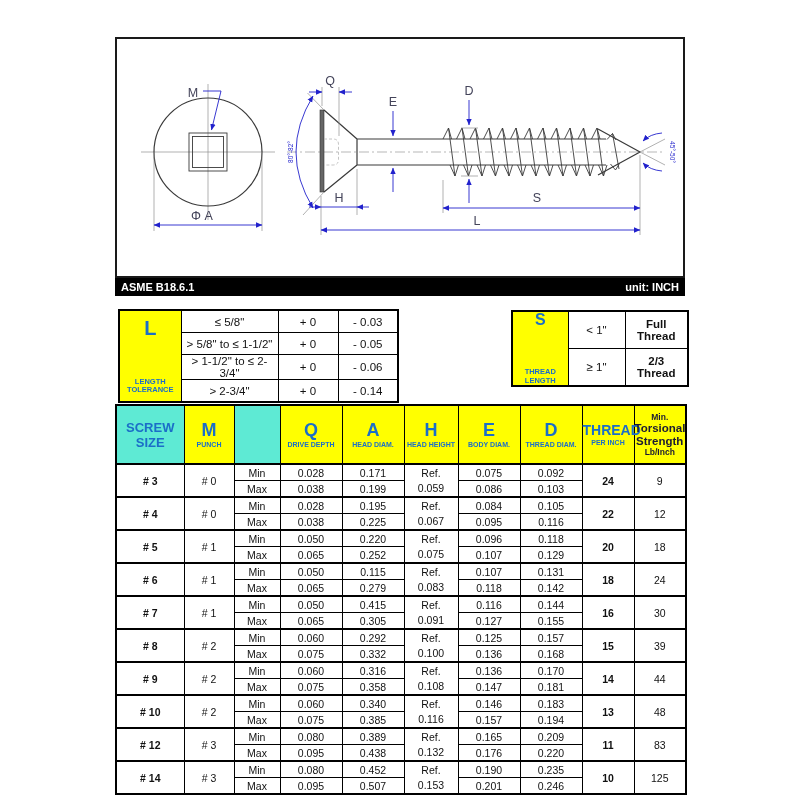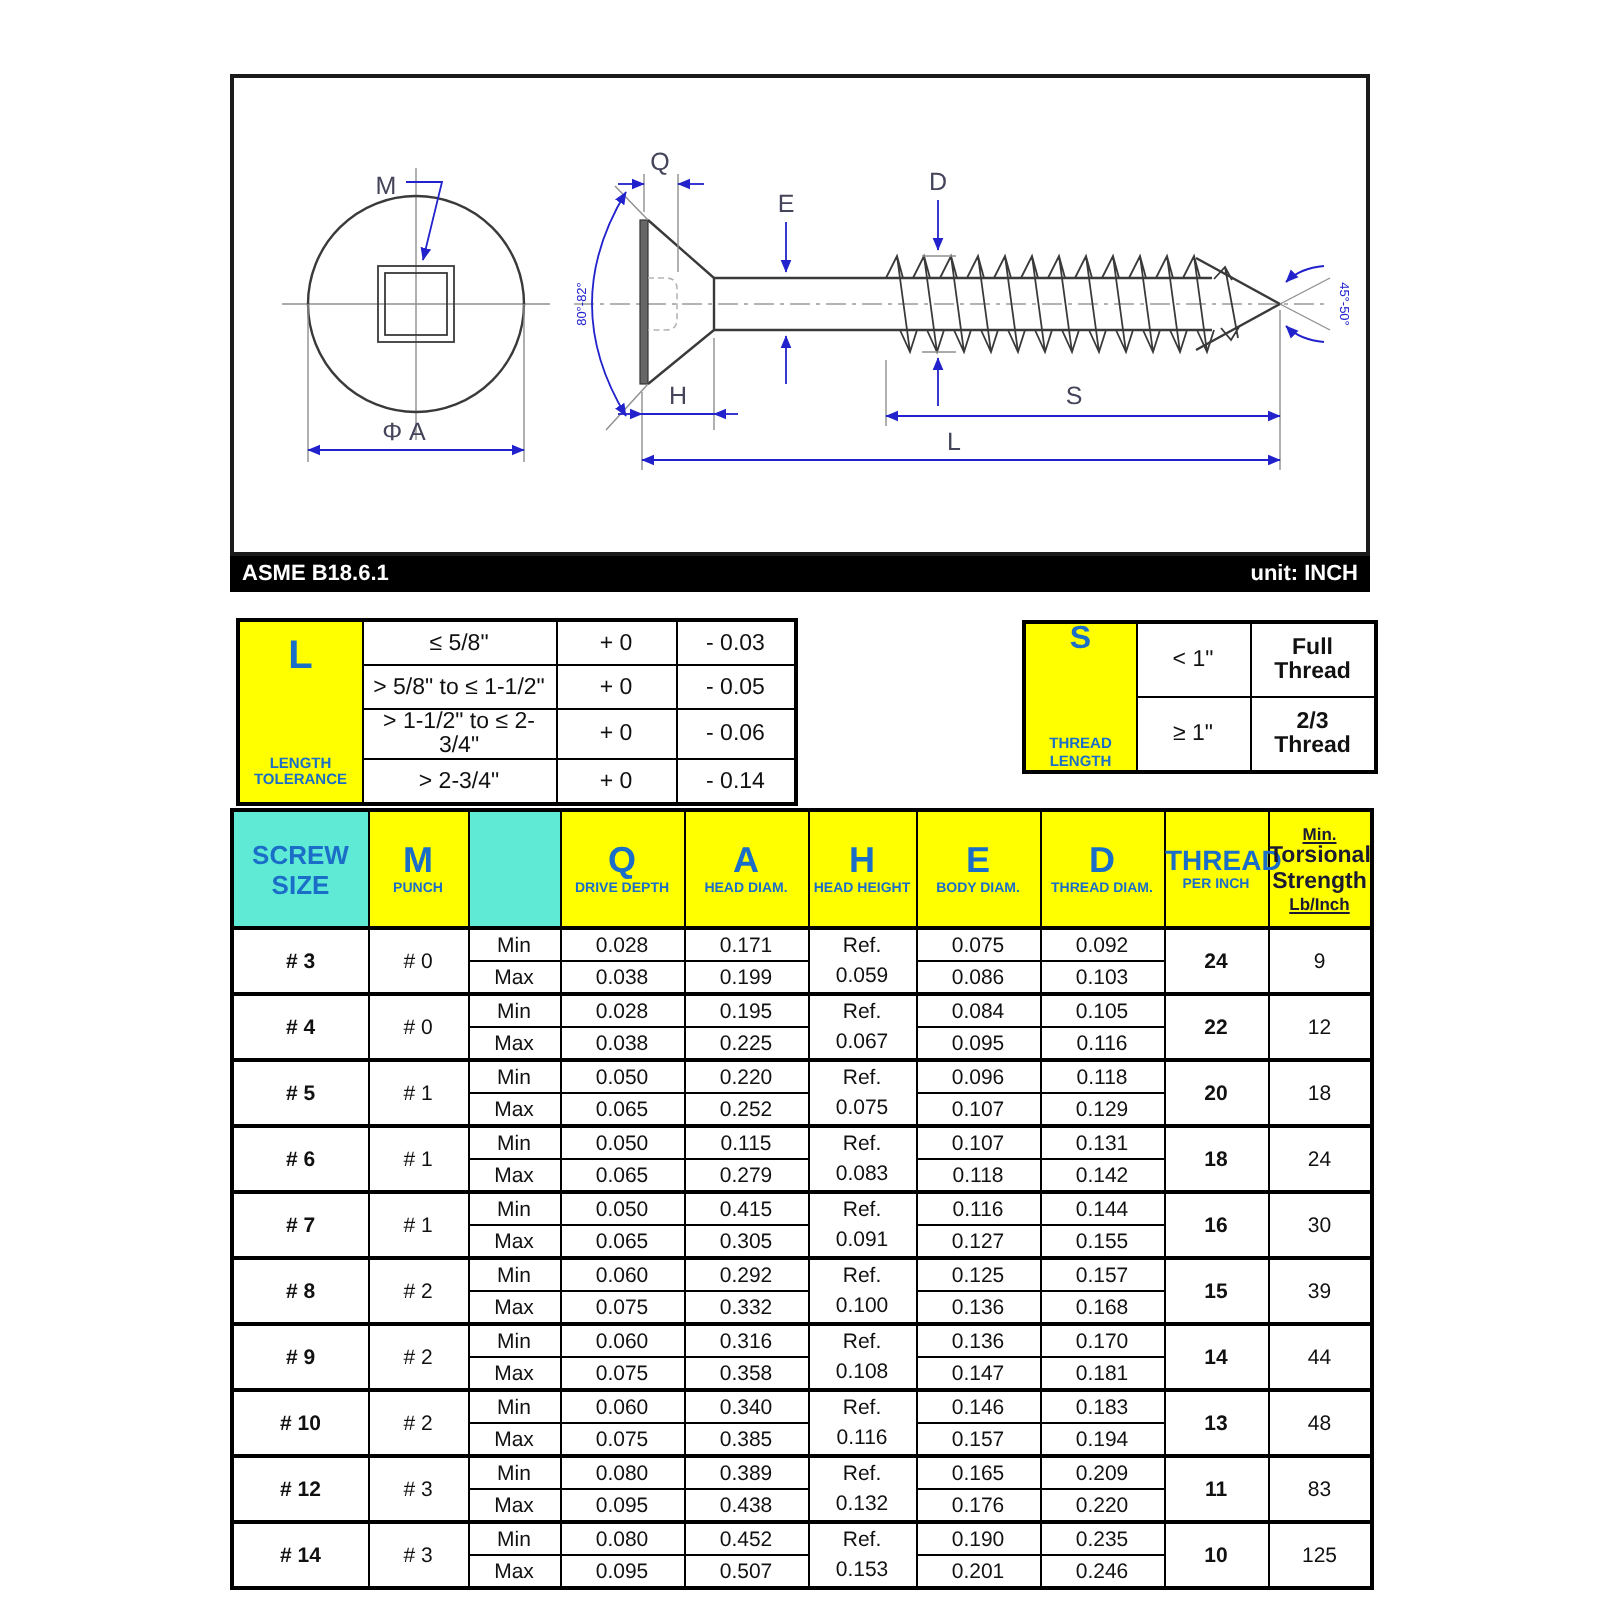--- a/index.html
+++ b/index.html
@@ -23,21 +23,21 @@
 
   
   .main-tbl{position:absolute;left:115px;top:404px;width:570px;border:2px solid #000;}
   .main-tbl th,.main-tbl td{border:1px solid #000;text-align:center;vertical-align:middle;padding:0;}
   .main-tbl thead th{height:57px;border-bottom:2px solid #000;}
   .hw{background:#5eead4;color:#1b6ec8;font-size:13px;font-weight:bold;line-height:15px;}
   .hy{background:#ffff00;}
   .sym{font-size:18px;line-height:19px;font-weight:bold;color:#1b6ec8;}
   .sym-sm{font-size:14px;line-height:16px;}
   .sub{font-size:7px;line-height:9px;font-weight:bold;color:#1b6ec8;}
-  .tor-top,.tor-sub{font-size:8.5px;line-height:10px;font-weight:bold;color:#1a1a33;text-decoration:underline;}
+  .tor-top,.tor-sub{font-size:8.5px;line-height:10px;font-weight:bold;color:#1a1a33;}
   .tor-main{font-size:11.5px;line-height:12.5px;font-weight:bold;color:#1a1a33;}
   .main-tbl tbody td{height:15px;font-size:10.5px;color:#111;}
   .c-size{font-weight:bold;font-size:12px;}
   .c-punch{font-size:11px;}
   .c-mm{font-size:9.5px;}
   .c-tpi{font-weight:bold;font-size:11.5px;}
   .c-tor{font-size:11px;}
   .c-h div{height:15px;line-height:15px;}
   tr.gstart td{border-top:2px solid #000;}
 

